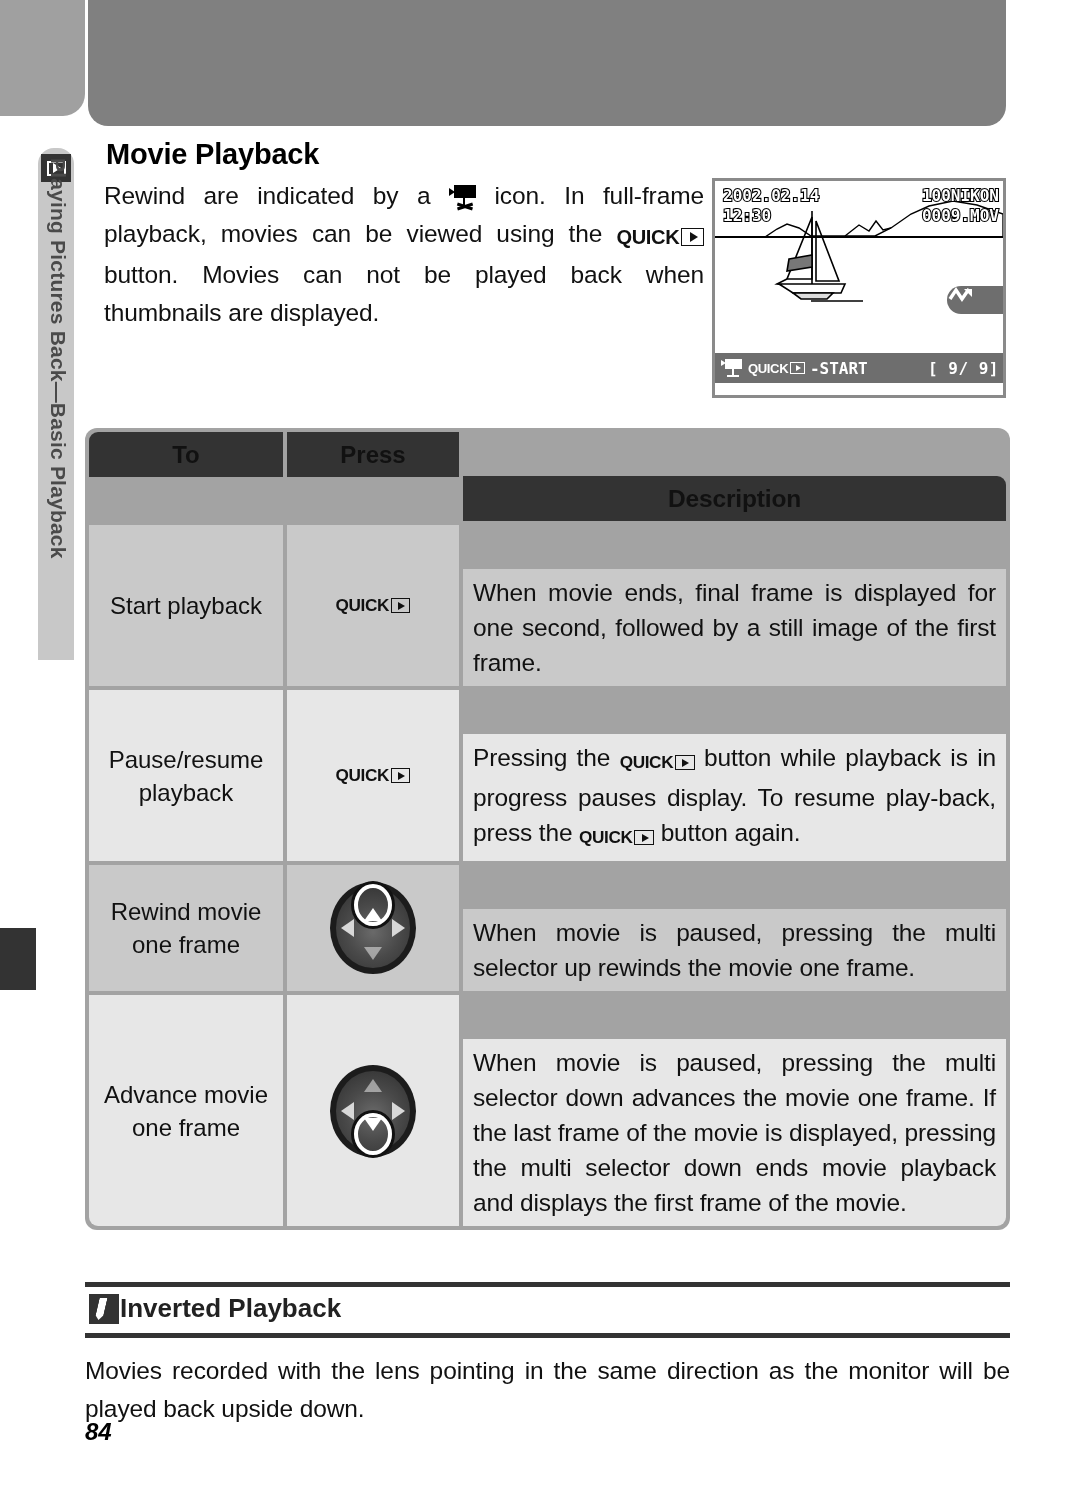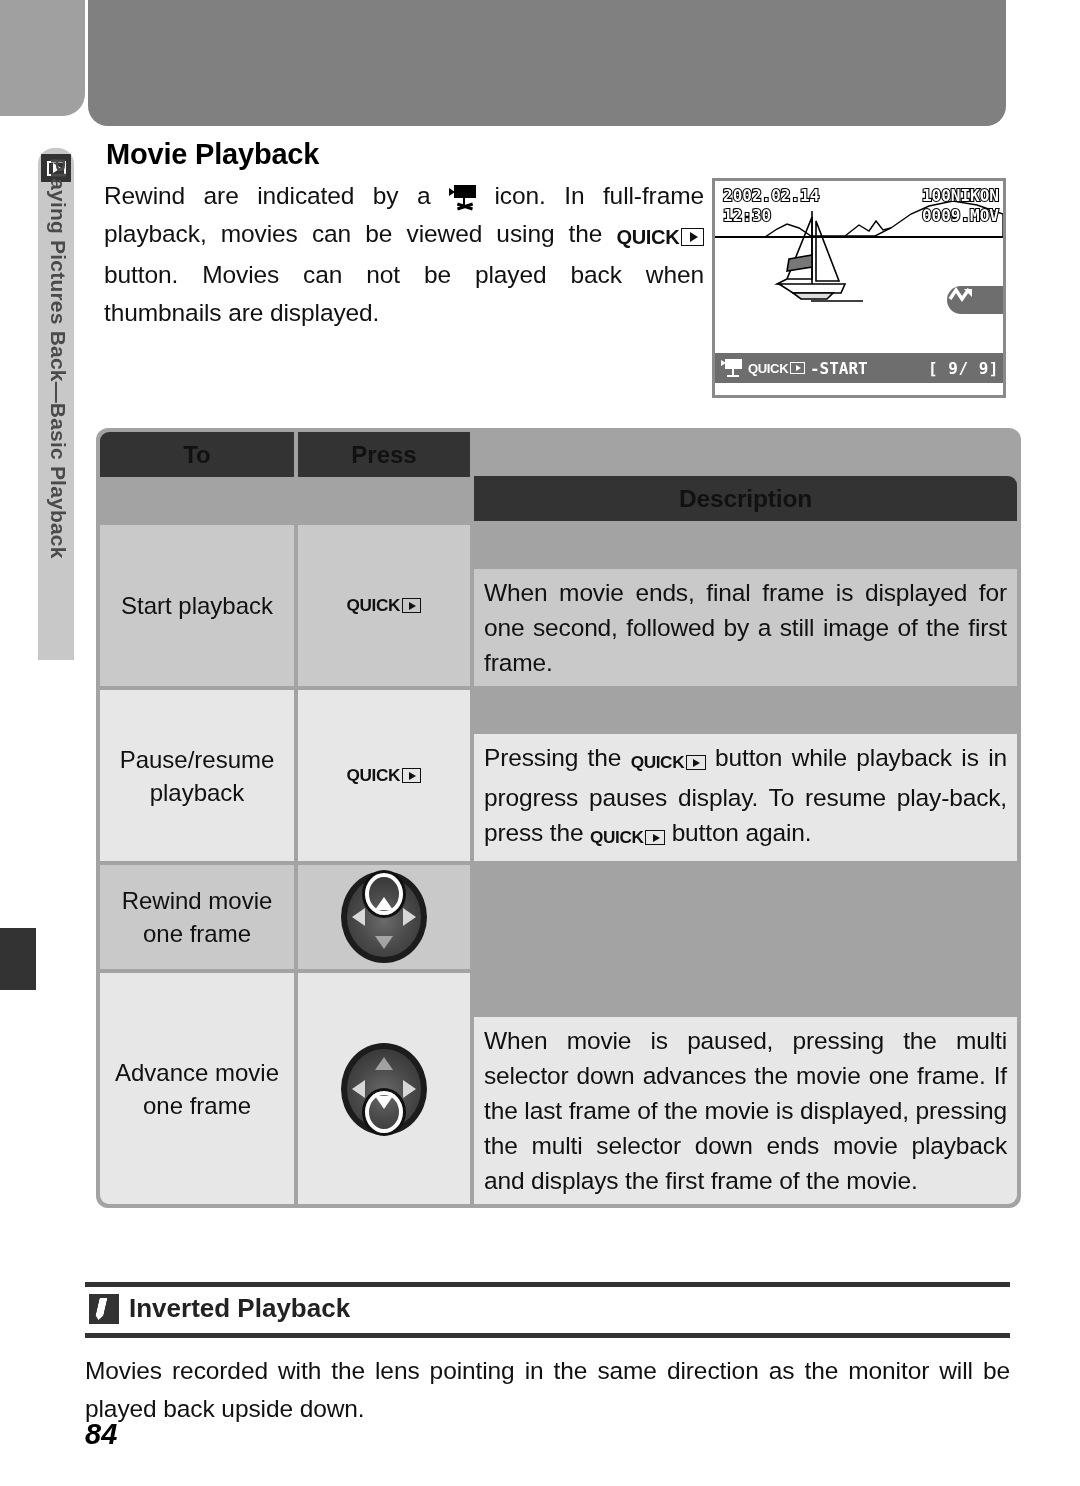--- a/index.html
+++ b/index.html
@@ -136,21 +136,21 @@
                          border-left:5px solid #fff;
                          border-top:3.5px solid transparent;border-bottom:3.5px solid transparent;}
   .botbar .mini-mov .s { position:absolute; left:11px; top:9px; width:2px;height:8px;
                          background:#fff;}
   .botbar .mini-mov .f { position:absolute; left:6px; top:16px; width:12px;height:2px;
                          background:#fff;}
   .botbar .counter { margin-left:auto; margin-right:4px; letter-spacing:.5px; }
 
   
   .tbl {
-    position:absolute; left:96px; top:428px; width:925px;
+    position:absolute; left:85px; top:428px; width:925px;
     background:#a3a3a3; border-radius:12px; padding:4px;
   }
   .trow { display:flex; gap:4px; margin-bottom:4px; }
   .trow:last-child { margin-bottom:0; }
   .thead .cell {
     background:#333333; color:#ffffff; font-weight:bold; font-size:25px;
     display:flex; align-items:center; justify-content:center; height:45px;
   }
   .thead .c1 { border-top-left-radius:9px; }
   .thead .c3 { border-top-right-radius:9px; }
@@ -200,37 +200,37 @@
   .msel .hl-up { top:2px; }
   .msel .hl-dn { bottom:2px; }
   .msel .ar.solid-up { border-bottom-color:#ffffff; }
   .msel .ar.solid-dn { border-top-color:#ffffff; }
   .msel .ar.hollow { opacity:.62; }
 
   
   .note { position:absolute; left:85px; top:1282px; width:925px; }
   .note .rule-top { height:5px; background:#333; }
   .note .rule-bot { height:5px; background:#333; margin-top:4px; }
-  .note .hrow { display:flex; align-items:center; gap:10px; padding:6px 0 5px 4px; }
+  .note .hrow { display:flex; align-items:center; gap:1px; padding:6px 0 5px 4px; }
   .note .pen {
     width:30px; height:30px; background:#333; position:relative; flex:none;
   }
   .note .pen .nib {
     position:absolute; left:8px; top:4px; width:8px; height:22px;
     background:#fff; transform: skewX(-13deg);
     clip-path: polygon(0 0, 100% 0, 100% 78%, 50% 100%, 0 78%);
   }
   .note h2 { font-size:26px; font-weight:bold; color:#222; }
   .note p {
     margin-top:14px; font-size:24.5px; line-height:38px; color:#111;
     text-align:justify; text-align-last:left; letter-spacing:-.1px;
   }
   .pageno {
     position:absolute; left:85px; top:1418px;
-    font-size:29px; font-weight:bold; font-style:italic; color:#000;
+    font-size:24px; font-weight:bold; font-style:italic; color:#000;
   }
 </style>
 </head>
 <body>
 
 <div class="page">
 
   <div class="hdr-left"></div>
   <div class="hdr-main"></div>
 
@@ -365,20 +365,21 @@
         <span class="msel">
           <span class="outer"></span>
             <span class="ring"></span>
           <span class="ar lf"></span>
             <span class="ar rt"></span>
           <span class="ar dn hollow"></span>
           <span class="hl hl-up"></span>
           <span class="ar up solid-up" style="top:26px"></span>
         </span>
       </div>
+      <div class="cell c3">When movie is paused, pressing the multi selector up rewinds the movie one frame.</div>
     </div>
 
     <div class="trow shade-b last">
       <div class="cell c1">Advance movie one frame</div>
       <div class="cell c2">
         <span class="msel">
           <span class="outer"></span>
             <span class="ring"></span>
           <span class="ar lf"></span>
             <span class="ar rt"></span>

